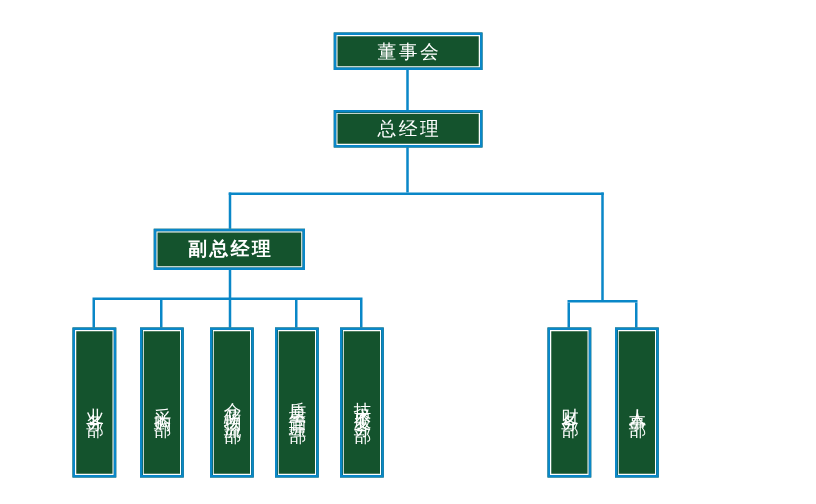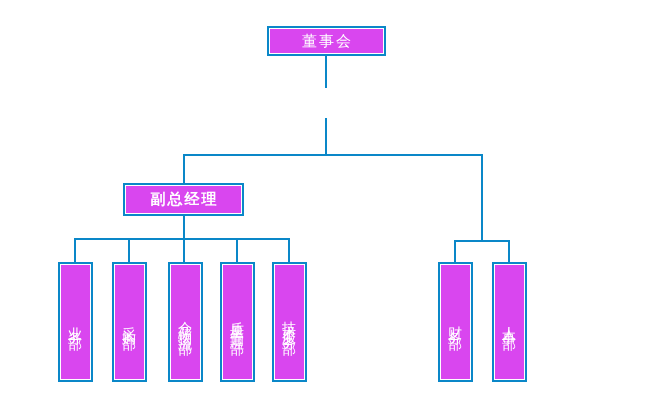--- a/index.html
+++ b/index.html
@@ -13,21 +13,21 @@
   .canvas {
     position: relative;
     width: 653px;
     height: 403px;
     background: #ffffff;
     overflow: hidden;
   }
   .node {
     position: absolute;
     box-sizing: border-box;
-    background: #d946ef;
+    background: #14532d;
     border: 2px solid #0a87c8;
     box-shadow: inset 0 0 0 1px #ffffff;
     color: #ffffff;
     display: flex;
     align-items: center;
     justify-content: center;
     font-size: 15px;
     letter-spacing: 2px;
     text-indent: 2px;
     line-height: 1;
@@ -89,20 +89,21 @@
   <div class="line l-v7"></div>
   <div class="line l-h3"></div>
   <div class="line l-v8"></div>
   <div class="line l-v9"></div>
   <div class="line l-v10"></div>
   <div class="line l-v11"></div>
   <div class="line l-v12"></div>
 
   <div class="node n-board">董事会</div>
 
+  <div class="node n-gm">总经理</div>
 
   <div class="node n-dgm">副总经理</div>
 
   <div class="node v n-d1">业务部</div>
 
   <div class="node v n-d2">采购部</div>
 
   <div class="node v n-d3">仓储物流部</div>
 
   <div class="node v n-d4">质量管理部</div>

